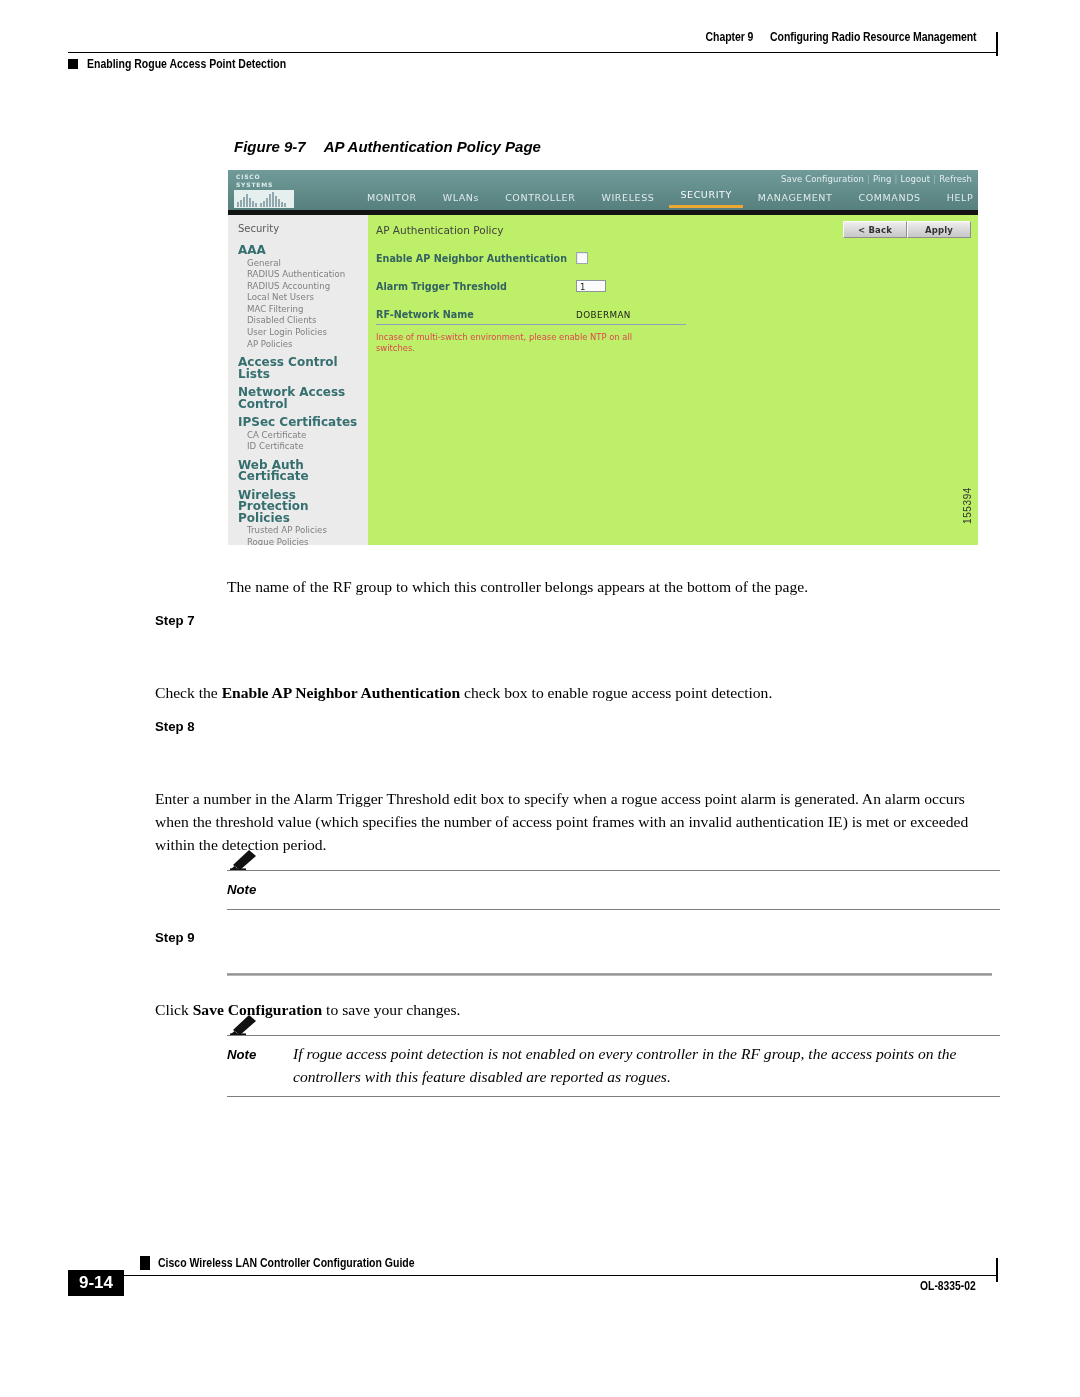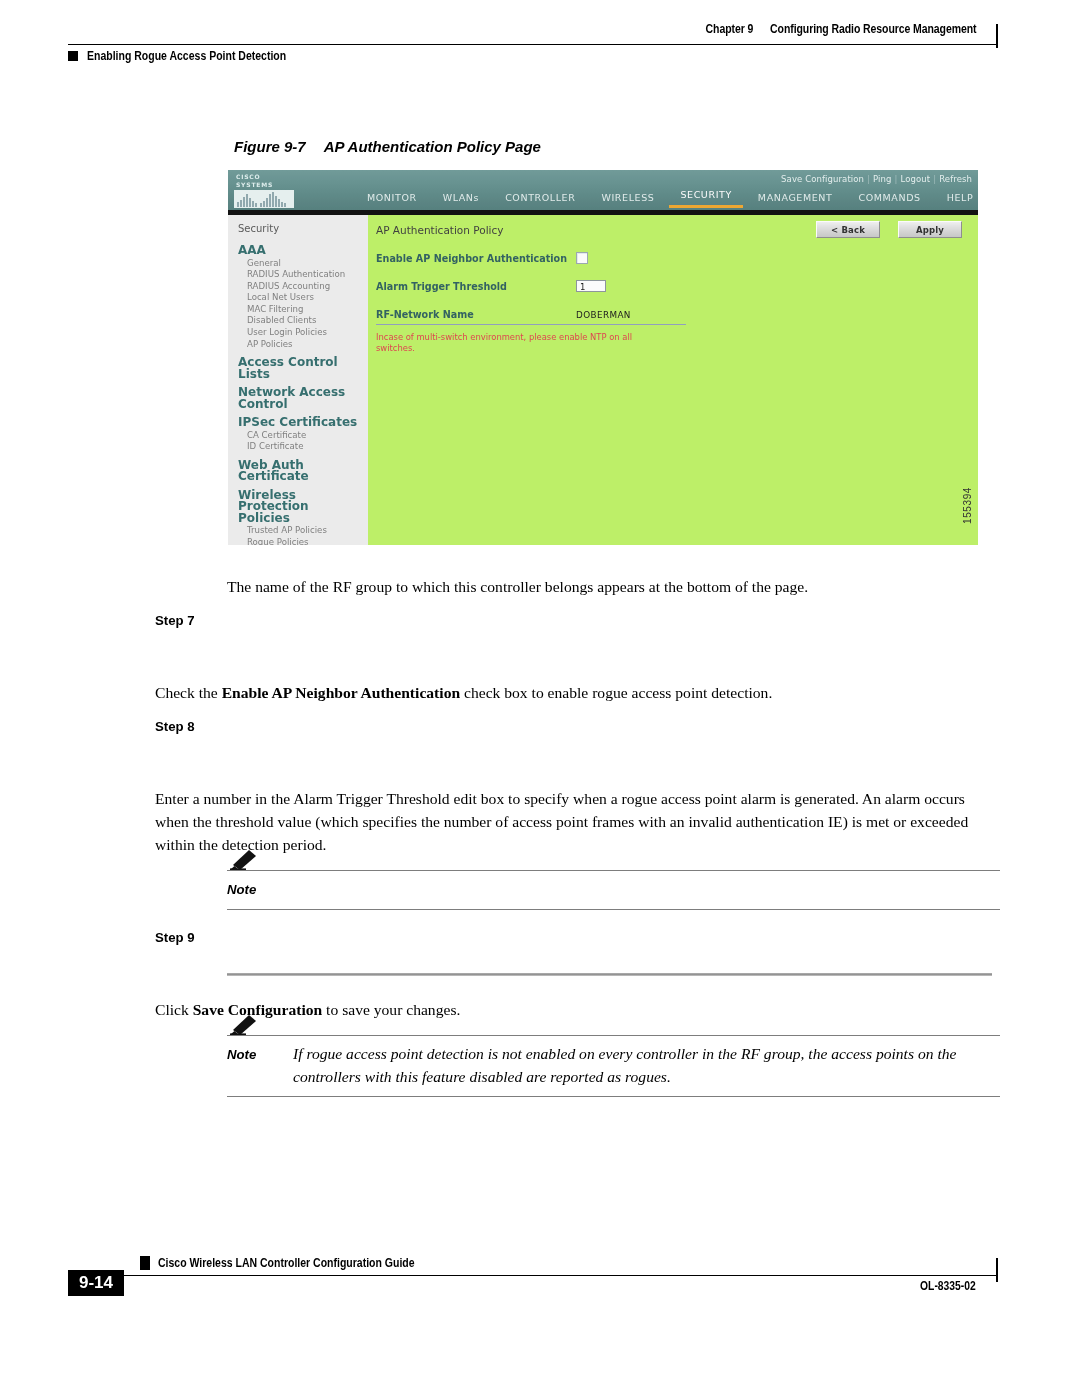--- a/index.html
+++ b/index.html
@@ -13,21 +13,21 @@
     position: relative;
     font-family: "Liberation Serif", serif;
     color: #000;
     overflow: hidden;
   }
 
   
   .page-header {
     position: absolute;
     left: 68px;
-    top: 22px;
+    top: 30px;
     width: 930px;
     height: 52px;
   }
   .hdr-chapter-line {
     position: absolute;
     right: 22px;
     top: 0px;
     font-family: "Liberation Sans", sans-serif;
     font-weight: bold;
     font-size: 12.5px;
@@ -213,24 +213,24 @@
     position: relative;
     padding: 9px 0 0 8px;
     box-sizing: border-box;
   }
   .main-title {
     font-size: 10.5px;
     color: #3a3a3a;
   }
   .btn-row {
     position: absolute;
-    right: 16px;
+    right: 7px;
     top: 6px;
     display: flex;
-    gap: 18px;
+    gap: 0;
   }
   .shot-btn {
     width: 62px;
     height: 15px;
     background: linear-gradient(180deg, #f2f2f2 0%, #dcdcdc 50%, #c8c8c8 100%);
     border-top: 1px solid #ffffff;
     border-left: 1px solid #ffffff;
     border-right: 1px solid #8c8c8c;
     border-bottom: 1px solid #8c8c8c;
     font-size: 8.5px;

